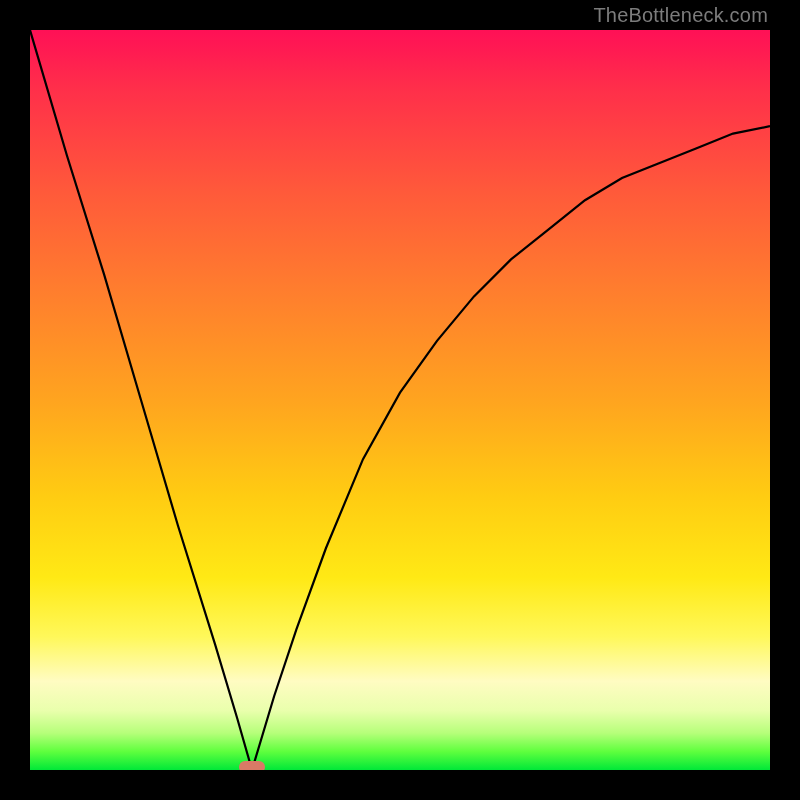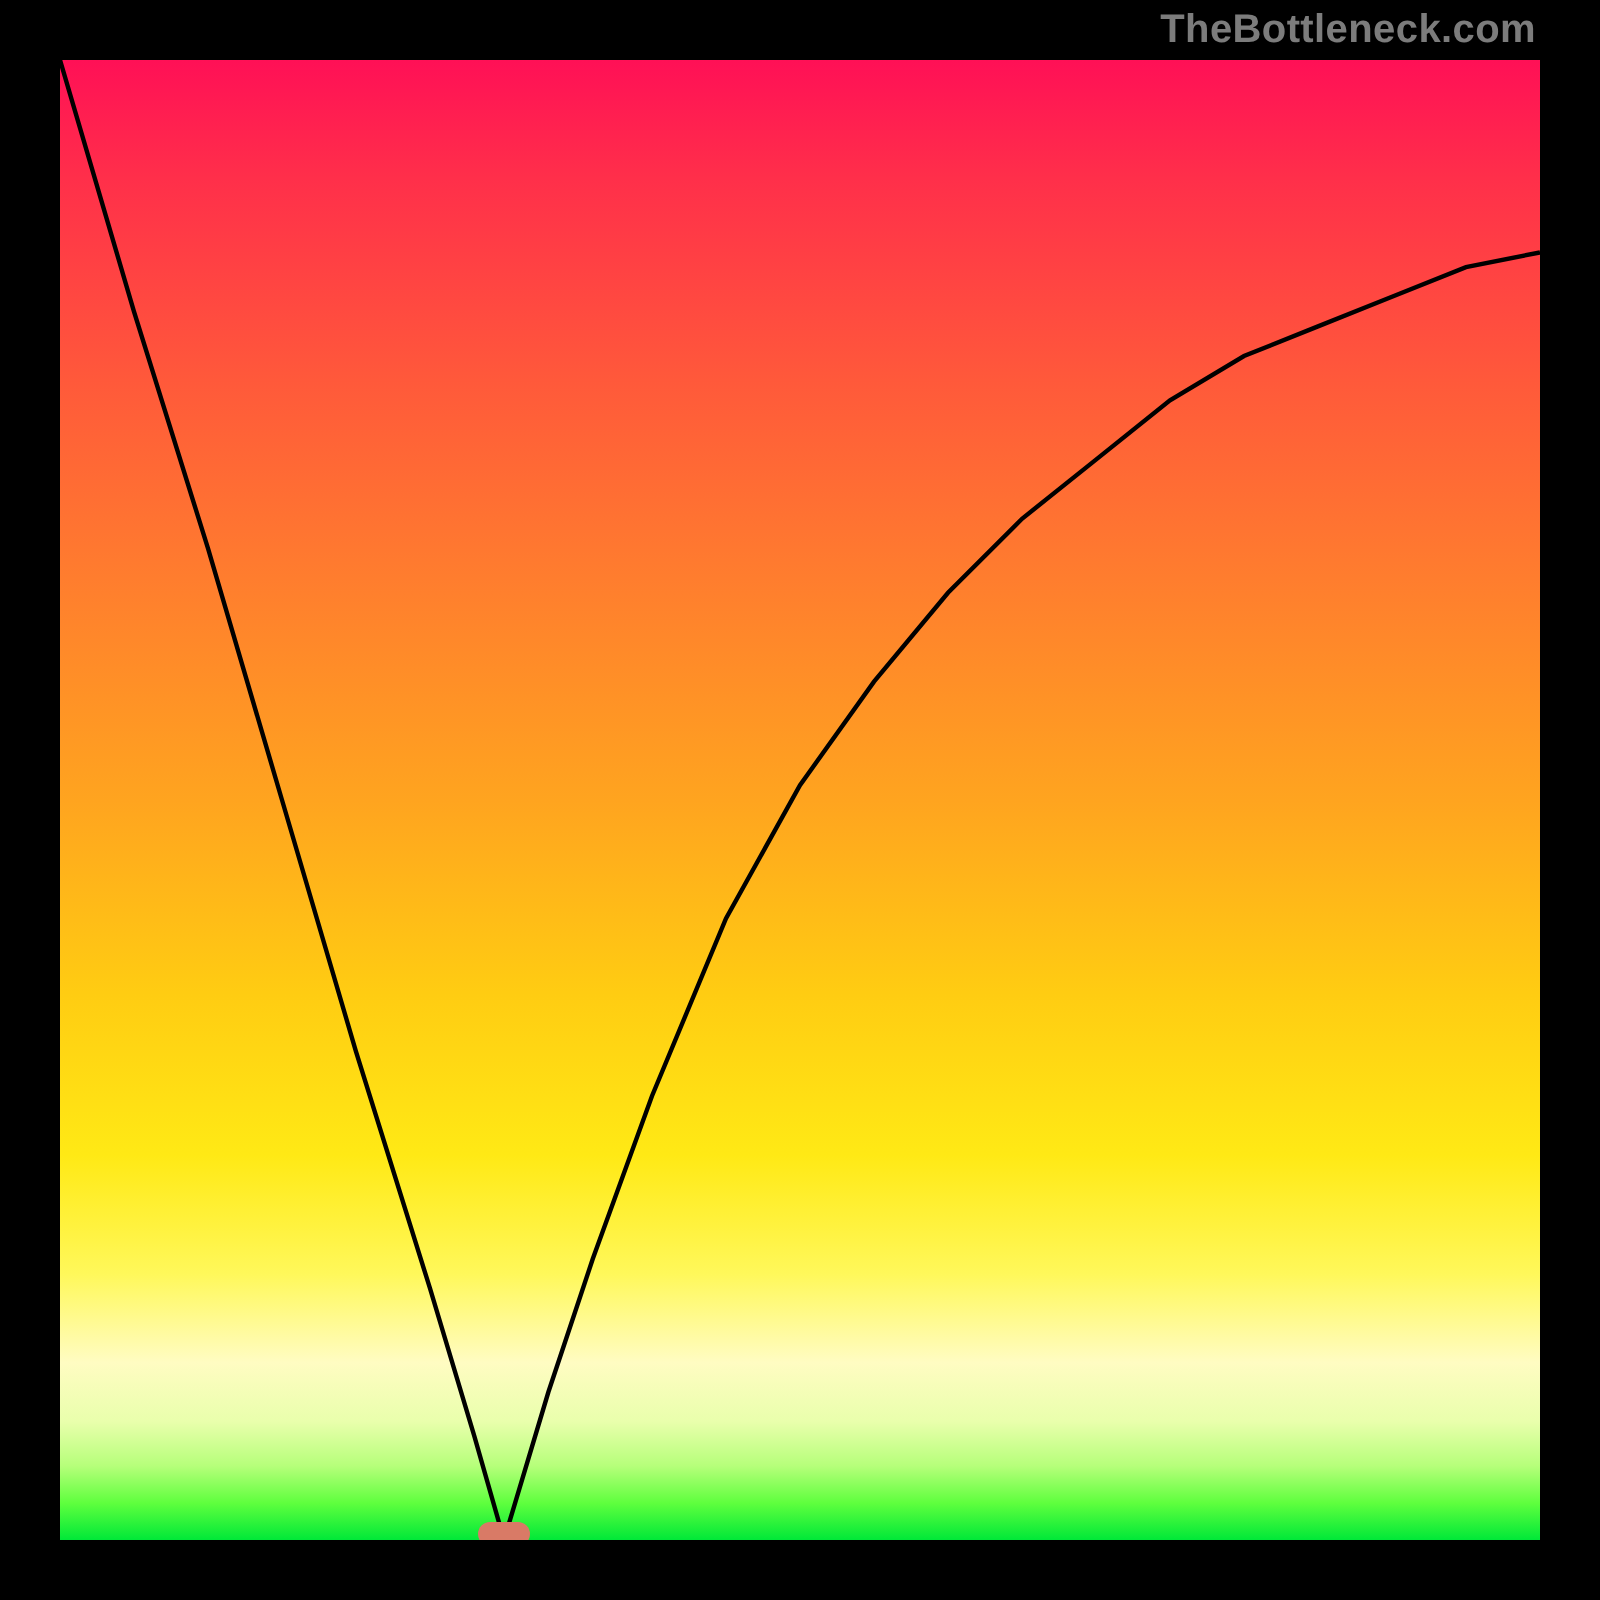--- a/index.html
+++ b/index.html
@@ -9,21 +9,20 @@
     height: 800px;
     overflow: hidden;
     background: #000;
     font-family: Arial, Helvetica, sans-serif;
   }
   .frame {
     position: relative;
     width: 800px;
     height: 800px;
     background: #000;
-    font-weight: bold;
   }
   .plot {
     position: absolute;
     left: 30px;
     top: 30px;
     width: 740px;
     height: 740px;
     
     background: linear-gradient(to bottom,
       #ff1056 0%,

